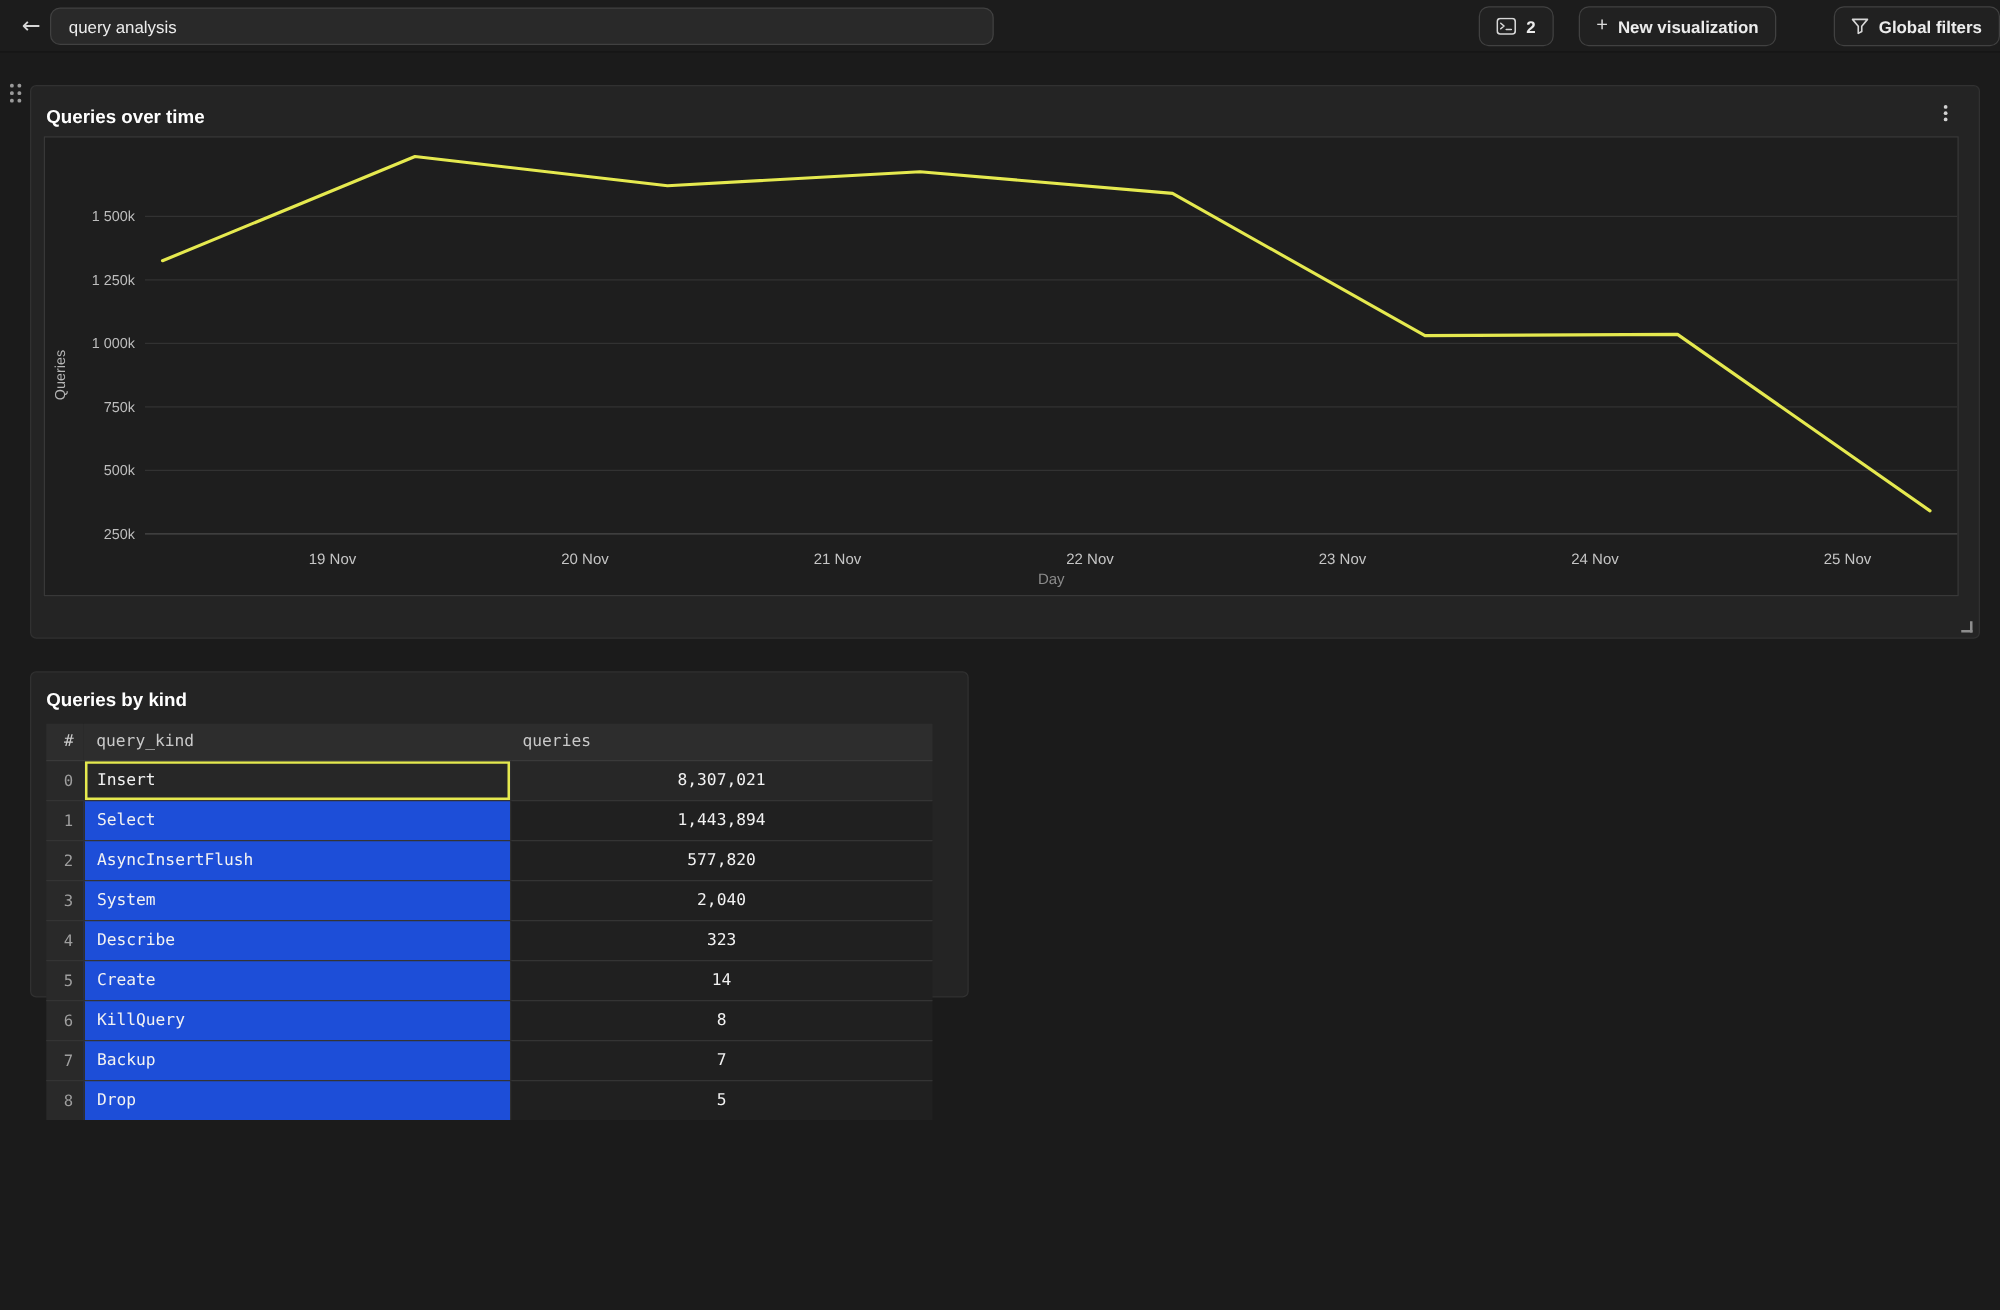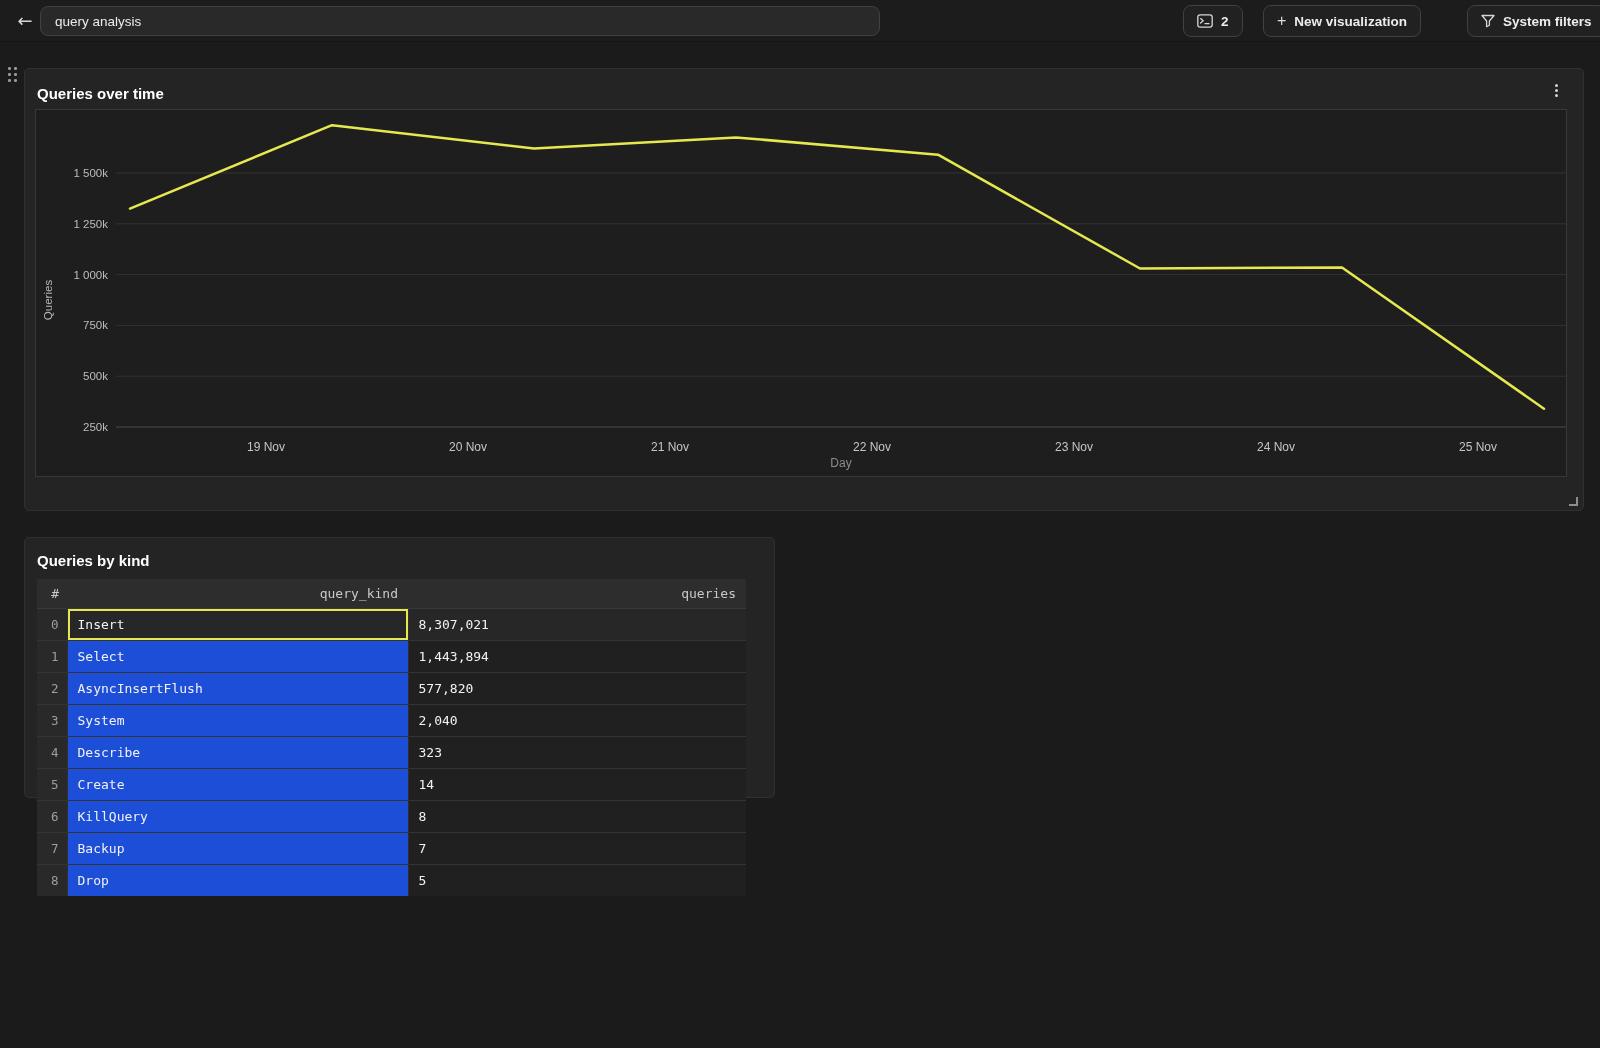--- a/index.html
+++ b/index.html
@@ -15,21 +15,21 @@
   .topbar {
     position:absolute; left:0; top:0; width:1600px; height:42px;
     background:#1c1c1c; border-bottom:1px solid #141414;
   }
   .back-btn {
     position:absolute; left:12px; top:9px; width:26px; height:24px;
     background:none; border:none; color:#d6d6d6; font-size:18px; line-height:24px;
     cursor:pointer; font-family:"DejaVu Sans", sans-serif;
   }
   .title-input {
-    position:absolute; left:40px; top:6px; width:840px; height:30px;
+    position:absolute; left:40px; top:6px; width:755px; height:30px;
     background:#292929; border:1px solid #414141; border-radius:8px;
     color:#ececec; font-size:13.5px; padding:0 14px;
     font-family:"Liberation Sans", sans-serif; outline:none;
   }
   .tb-btn {
     position:absolute; top:5px; height:32px;
     display:flex; align-items:center; gap:8px;
     background:#212121; border:1px solid #414141; border-radius:8px;
     color:#ececec; font-size:13.5px; font-weight:600; padding:0 13px;
     cursor:pointer; font-family:"Liberation Sans", sans-serif; white-space:nowrap;
@@ -80,31 +80,31 @@
   .qk-table {
     position:absolute; left:12px; top:41px; width:709px;
     border-collapse:collapse; table-layout:fixed;
     font-family:"DejaVu Sans Mono", monospace; font-size:13px;
   }
   .qk-table col.c-idx  { width:30px; }
   .qk-table col.c-kind { width:341px; }
   .qk-table col.c-val  { width:338px; }
   .qk-table th {
     background:#2d2d2d; color:#c9c9c9; font-weight:400;
-    height:29px; text-align:right; padding:0 10px;
+    height:29px; text-align:left; padding:0 10px;
     border-bottom:1px solid #3a3a3a;
   }
   .qk-table th.h-idx { text-align:right; padding-right:8px; }
   .qk-table td { height:32px; padding:0 10px; border-top:1px solid #343434; }
   .qk-table tr:first-child td { border-top:none; }
   .qk-table td.idx {
     background:#292929; color:#9e9e9e; text-align:right; padding-right:8px; font-size:12.5px;
   }
   .qk-table td.kind { background:#1d4ed8; color:#f2f2f2; border-left:1px solid #2f2f2f; }
-  .qk-table td.val  { background:#202020; color:#f2f2f2; border-left:1px solid #2f2f2f; }
+  .qk-table td.val  { background:#202020; color:#f2f2f2; border-left:1px solid #2f2f2f;text-align:center; }
   .qk-table tr.selected-row td.kind,
   .qk-table tr.selected-row td.val { background:#272727; }
   .qk-table td.kind.selected { box-shadow:inset 0 0 0 2px #e5e94f; }
 </style>
 </head>
 <body>
 
 <header class="topbar">
   <button class="back-btn">
     <span>←</span>
@@ -126,21 +126,21 @@
     <span class="plus-glyph">+</span>
     <span>New visualization</span>
   </button>
 
   <button class="tb-btn btn-filters">
     <span>
       <svg width="14" height="14" viewBox="0 0 14 14" fill="none" stroke="#d6d6d6" stroke-width="1.3" stroke-linejoin="round">
         <path d="M1 1.5 H13 L8.4 7 V11.2 L5.6 12.7 V7 Z"></path>
       </svg>
     </span>
-    <span>System filters</span>
+    <span>Global filters</span>
   </button>
 </header>
 
 <div class="drag-handle">
   <i></i>
     <i></i>
     <i></i>
     <i></i>
     <i></i>
     <i></i>

